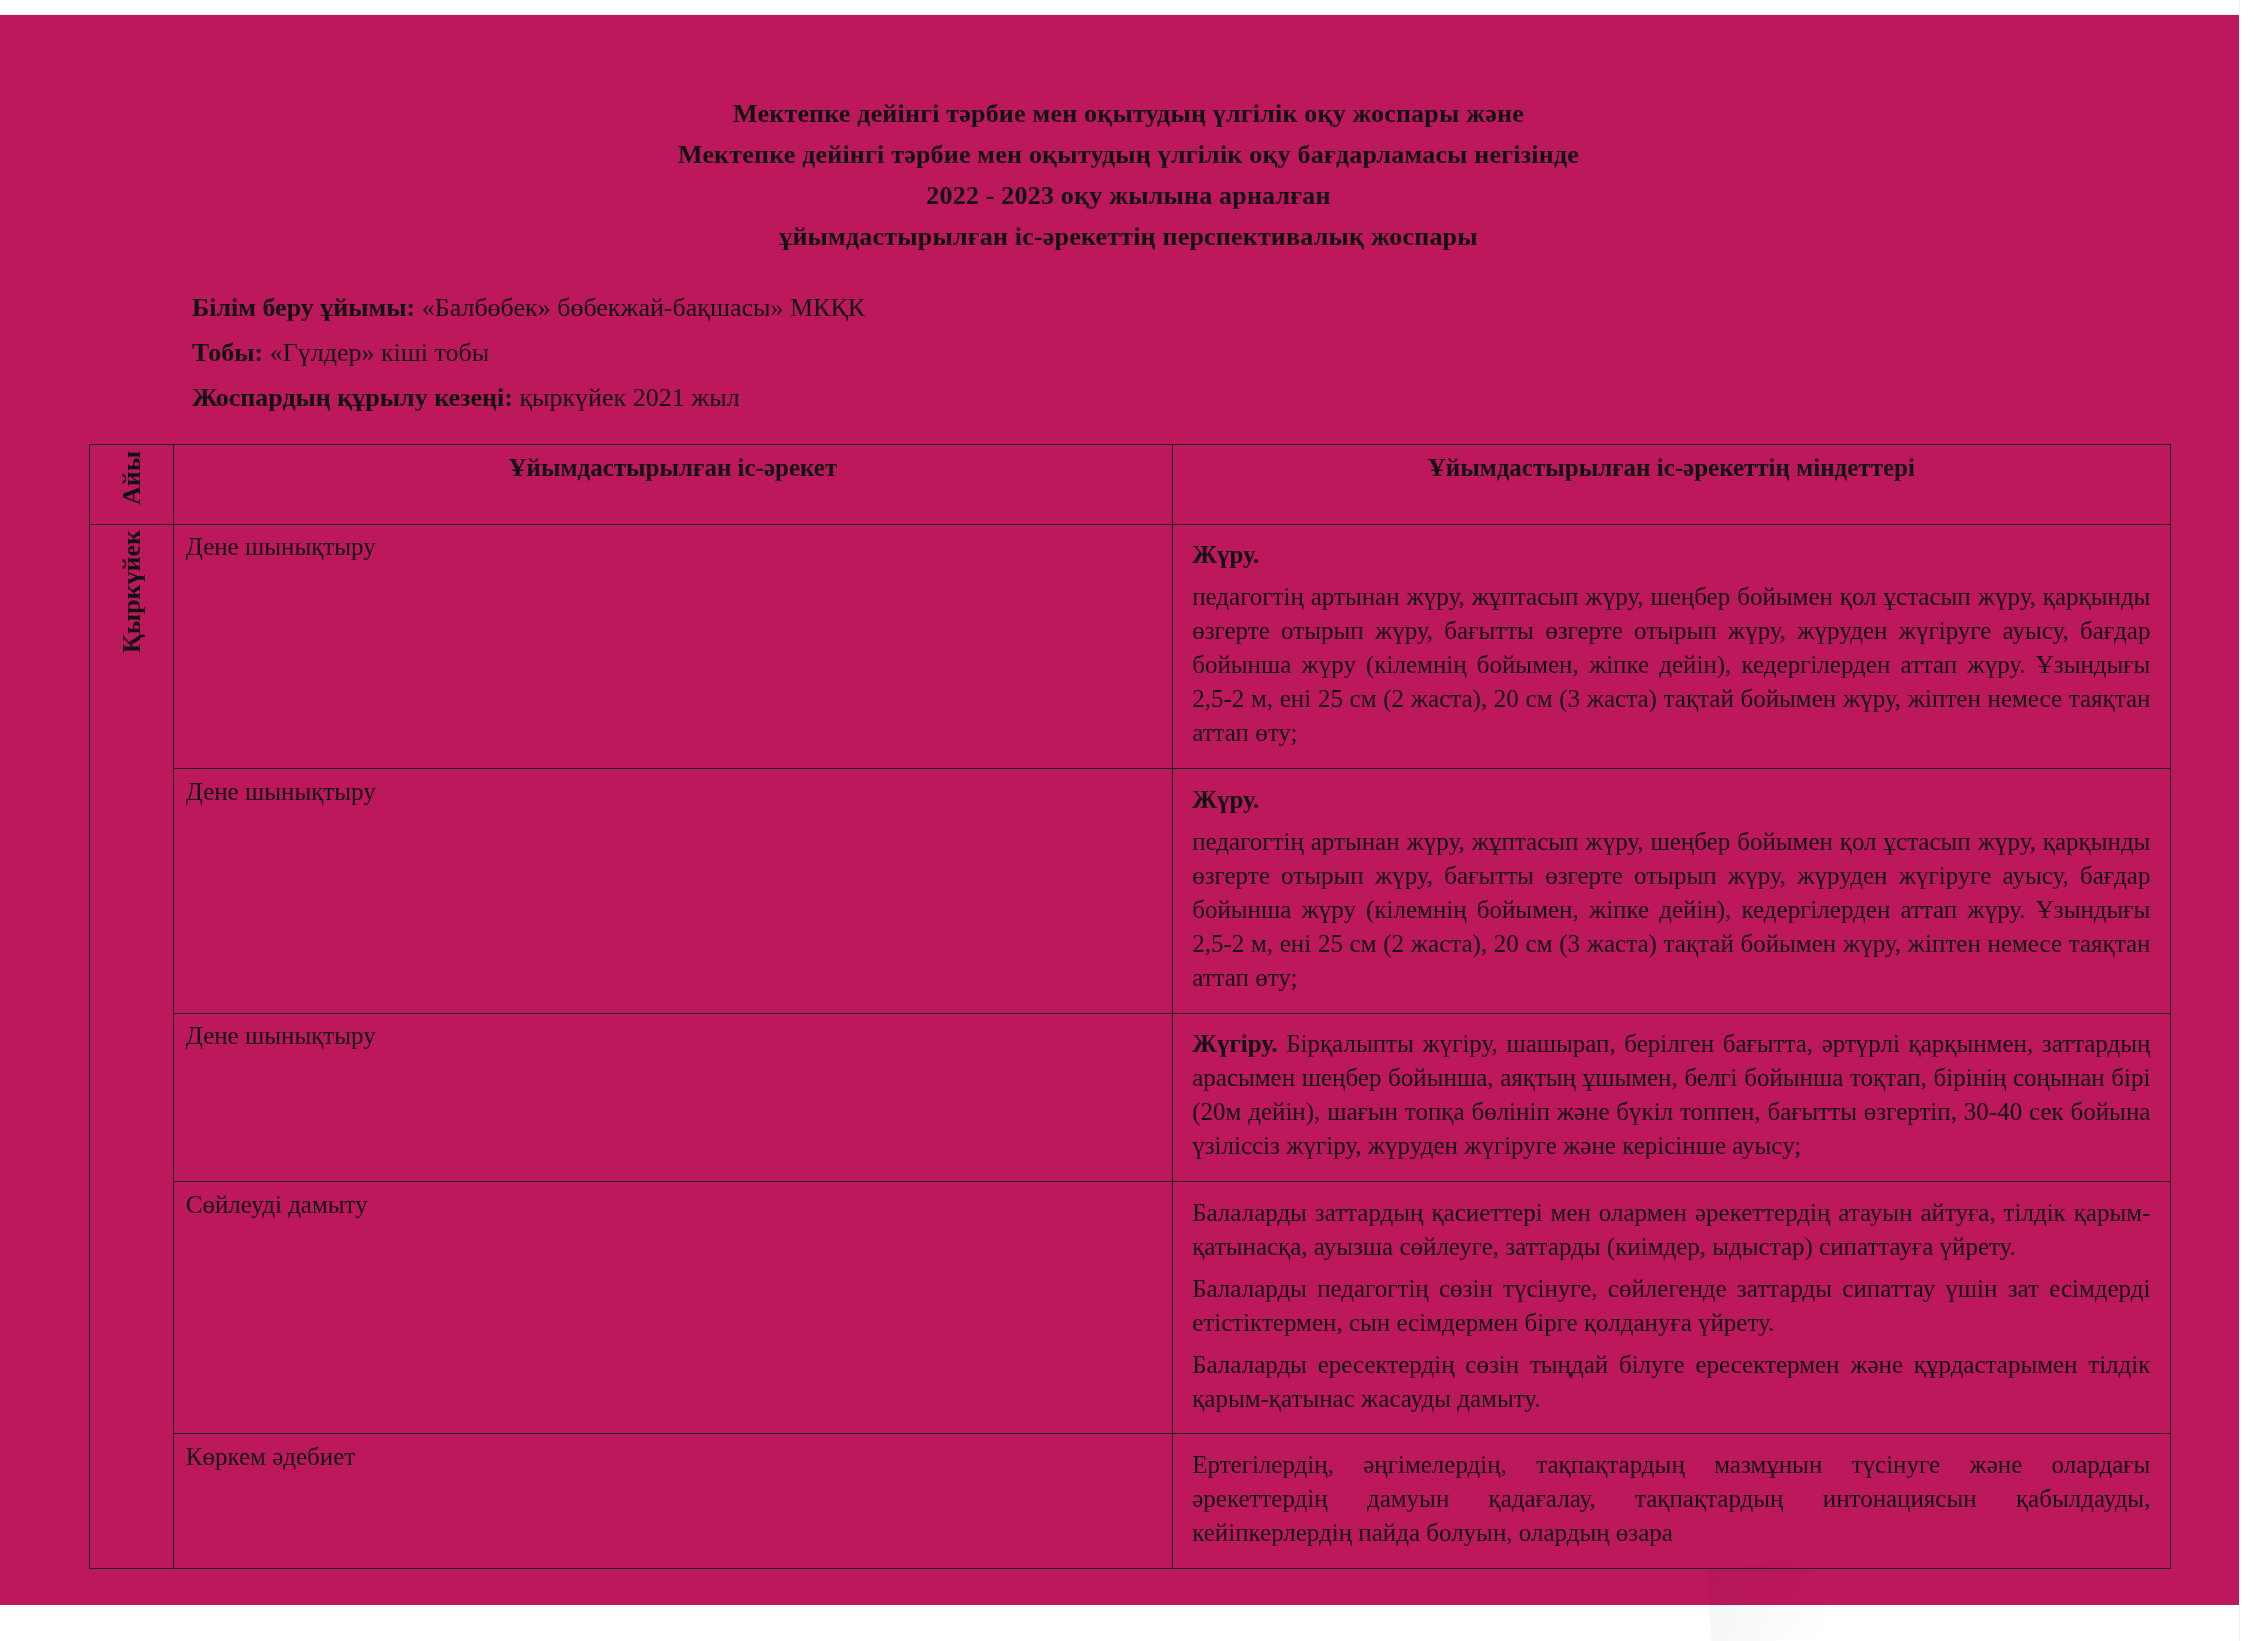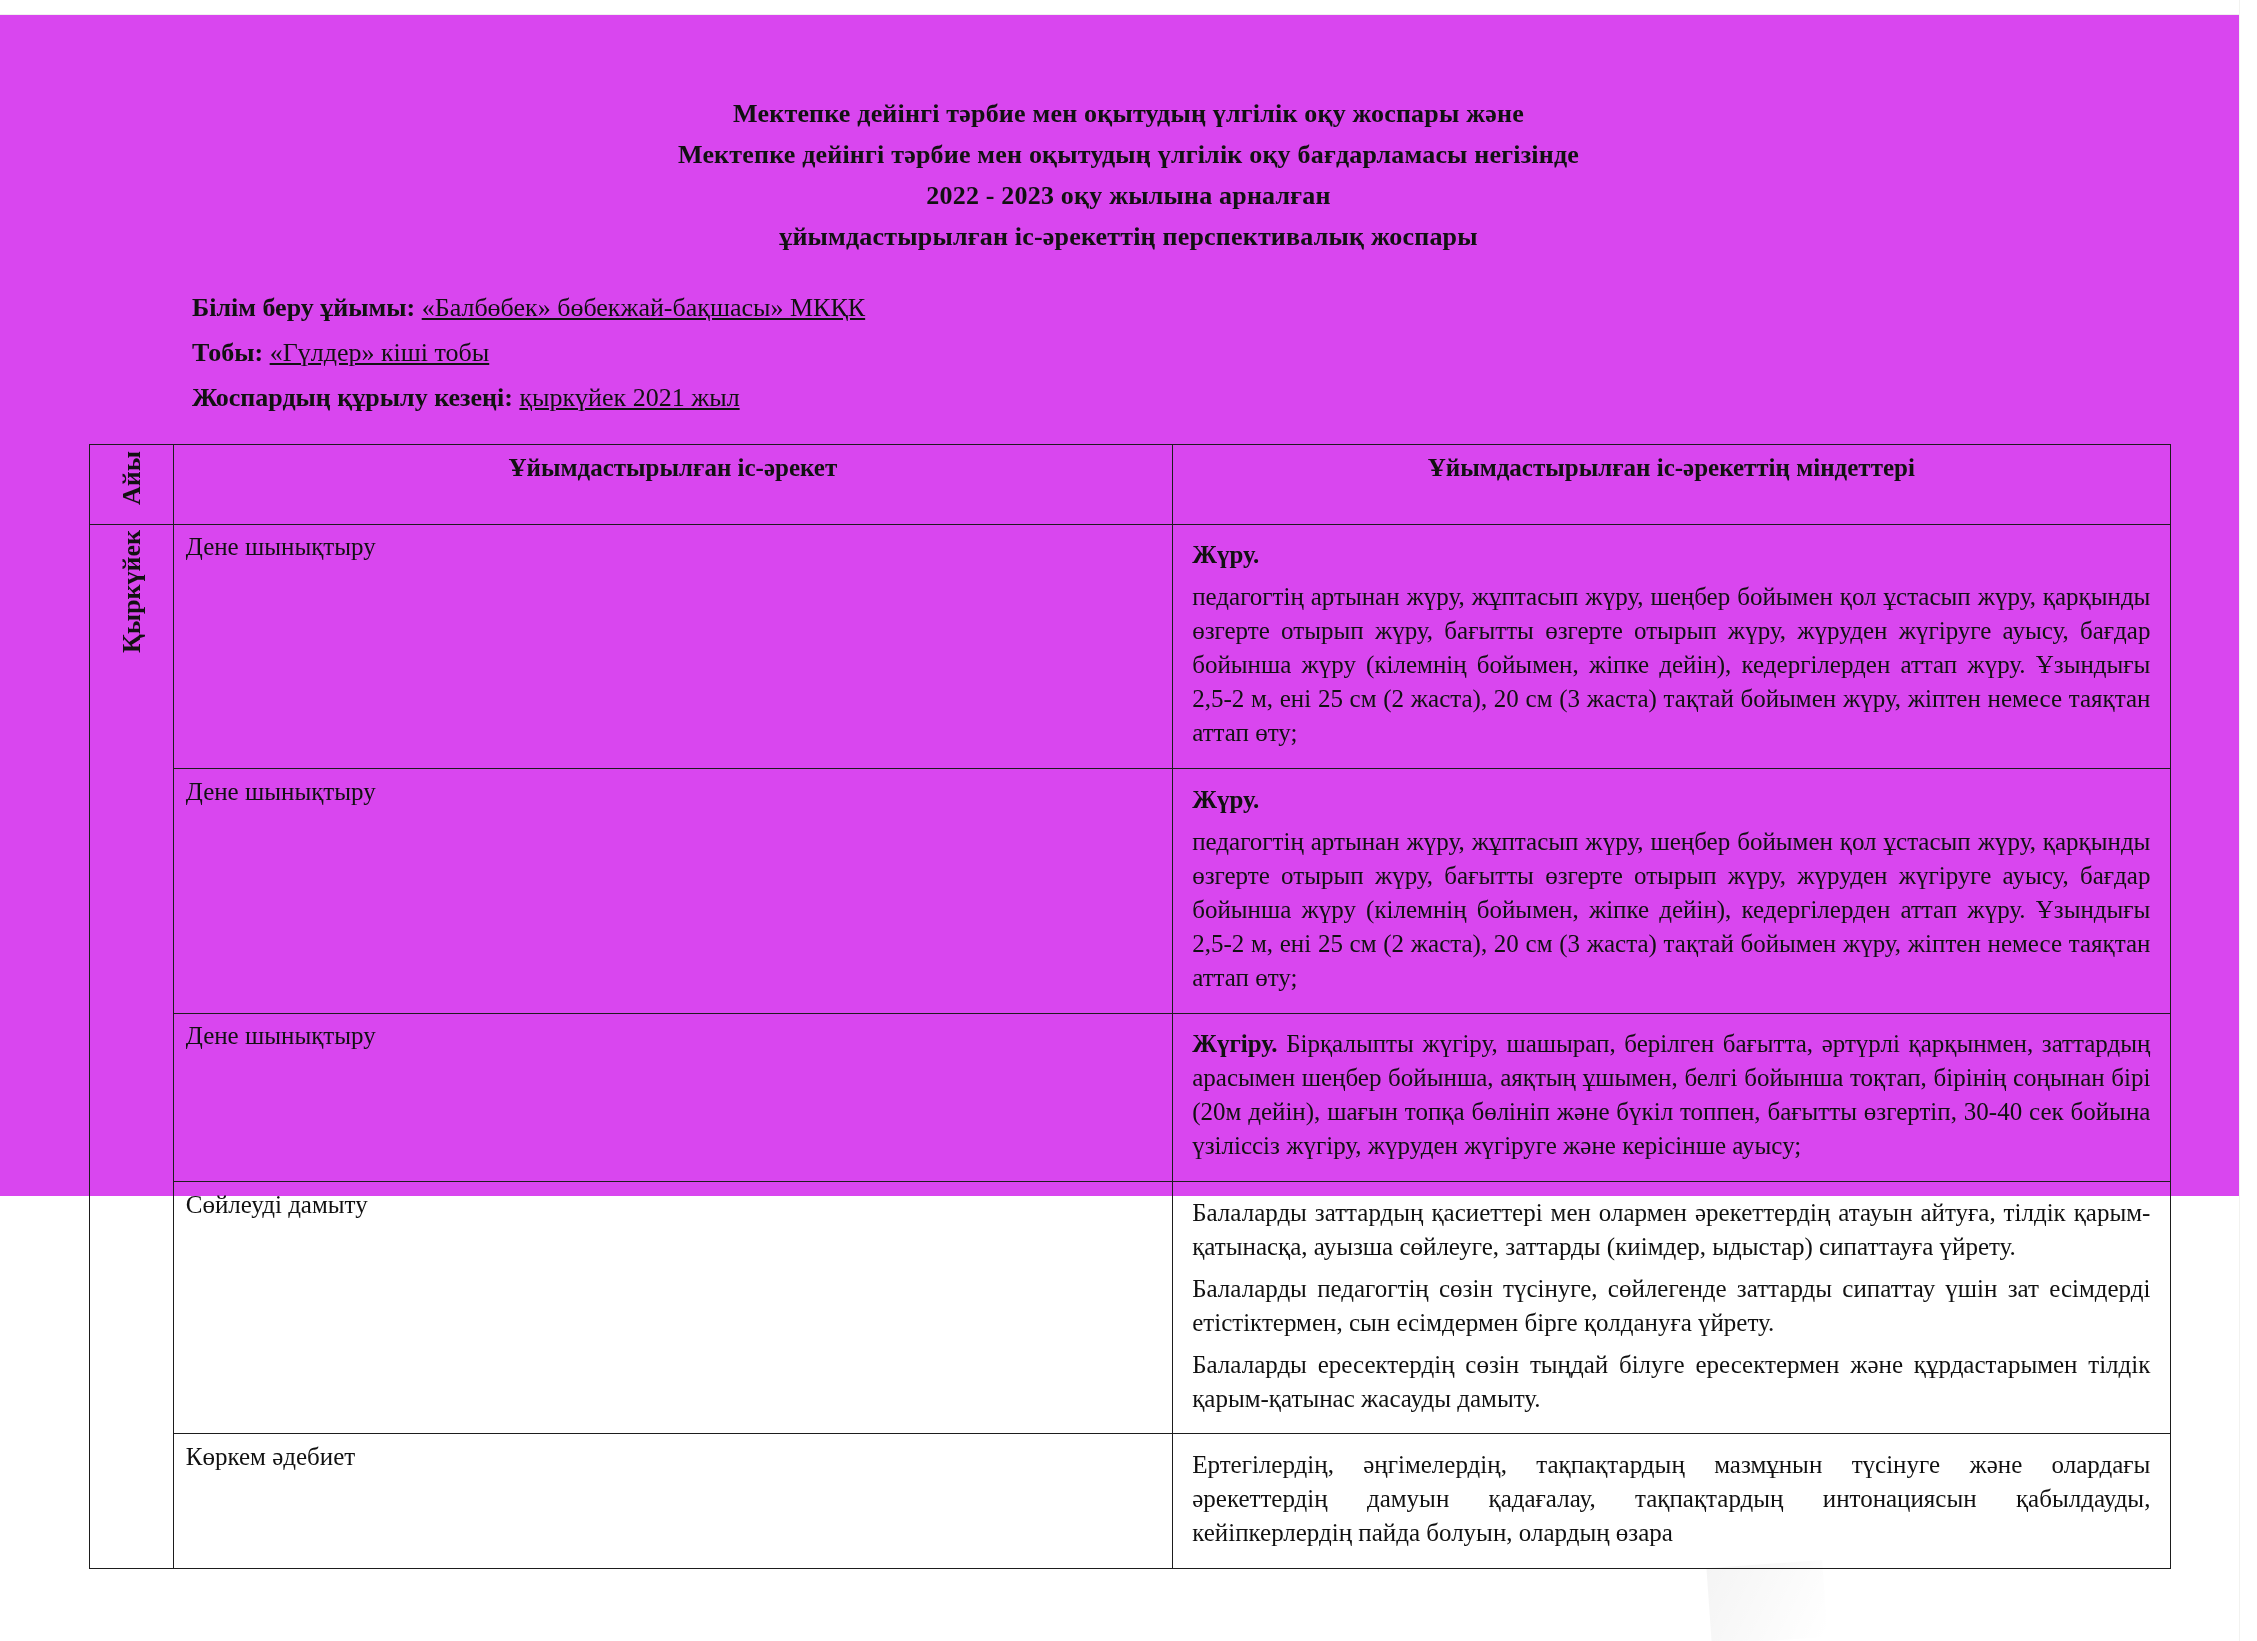--- a/index.html
+++ b/index.html
@@ -13,22 +13,22 @@
     font-family: "Liberation Serif", serif;
     color: #111111;
     position: relative;
     overflow: hidden;
   }
   .page {
     position: absolute;
     top: 0;
     left: 0;
     width: 2257px;
-    height: 1196px;
-    background: #d946ef;
+    height: 1605px;
+    background: #be185d;
   }
   
   .scan-edge-top {
     position: absolute;
     top: 0; left: 0; right: 0;
     height: 13.5px;
     background: #ffffff;
     border-bottom: 1px solid #f0f0ee;
   }
   .scan-edge-right {
@@ -62,21 +62,21 @@
   .header div { white-space: nowrap; }
 
   .meta {
     position: absolute;
     top: 285px;
     left: 180px;
     font-size: 26px;
     line-height: 45px;
   }
   .meta .lbl { font-weight: bold; margin-left: 12px; }
-  .meta .val { font-weight: normal; text-decoration: underline; }
+  .meta .val { font-weight: normal; }
 
   table.main {
     position: absolute;
     top: 444px;
     left: 89px;
     width: 2082px;
     border-collapse: collapse;
     table-layout: fixed;
   }
   table.main td, table.main th {

